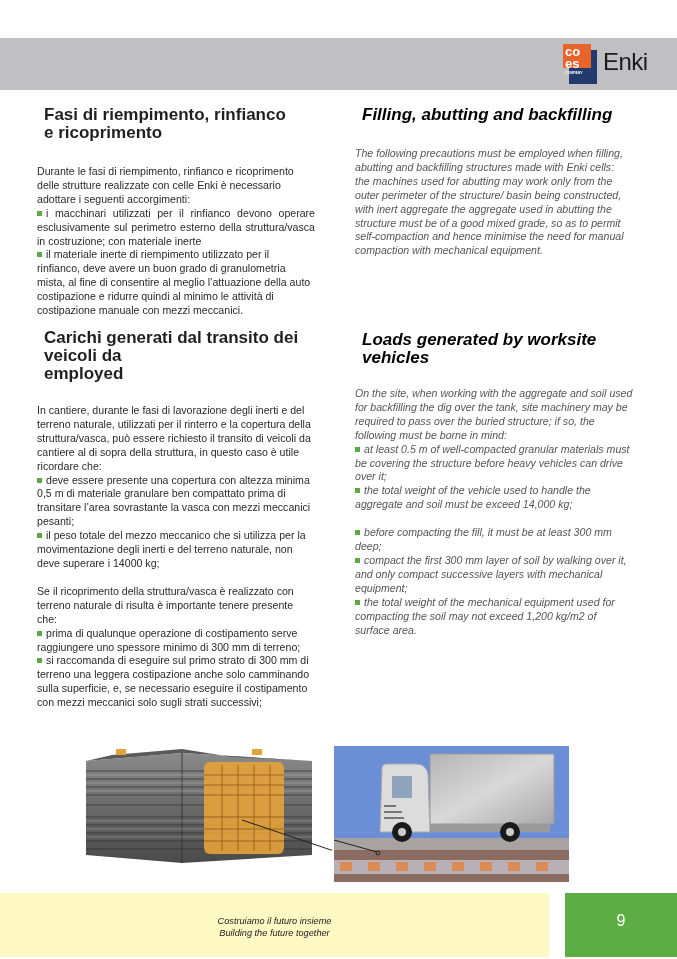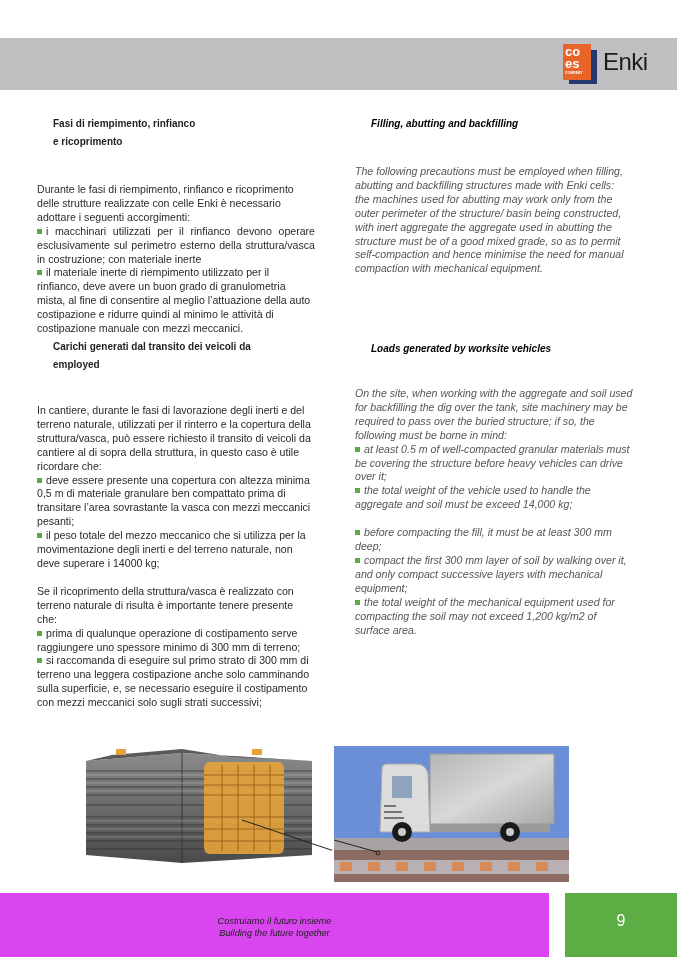--- a/index.html
+++ b/index.html
@@ -1,39 +1,39 @@
 <!DOCTYPE html>
 <html><head>
 <meta charset="utf-8">
 <style>
   html,body{margin:0;padding:0;background:#fff;}
   body{width:677px;height:959px;position:relative;overflow:hidden;font-family:"Liberation Sans",sans-serif;color:#2a2a2a;}
   .header-bar{position:absolute;left:0;top:38px;width:677px;height:52px;background:#c0c0c2;}
   .logo{position:absolute;left:563px;top:44px;width:100px;height:40px;}
-  .logo-box{position:absolute;left:0;top:0;width:28px;height:36px;background:#e8642a;}
+  .logo-box{position:absolute;left:0;top:0;width:28px;height:24px;background:#e8642a;}
   .logo-shadow{position:absolute;left:6px;top:6px;width:28px;height:34px;background:#243a6e;}
   .logo-co,.logo-es{position:absolute;left:2px;font:bold 13px/11px "Liberation Sans",sans-serif;color:#fff;letter-spacing:0;}
   .logo-co{top:2px;}
   .logo-es{top:14px;}
   .logo-sub{position:absolute;left:2px;top:27px;font:bold 3.5px/4px "Liberation Sans",sans-serif;color:#fff;}
   .logo-text{position:absolute;left:40px;top:4px;font:24px/28px "Liberation Sans",sans-serif;color:#1c1c1c;letter-spacing:-0.5px;}
 
   .col{position:absolute;width:278px;}
   .col-left{left:37px;}
   .col-right{left:355px;color:#555;font-style:italic;}
-  h2{margin:16px;font-size:10px;line-height:18px;font-weight:bold;color:#1f1f1f;}
+  h2{margin:7px;font-size:17px;line-height:18px;font-weight:bold;color:#1f1f1f;}
   .col-right h2{color:#000000;font-style:italic;}
   p{margin:0;font-size:10.6px;line-height:13.9px;}
   .just{text-align:justify;}
   .bullet{display:inline-block;width:5px;height:5px;background:#5aa943;margin-right:4px;vertical-align:1px;}
 
   .fig-left{position:absolute;left:82px;top:745px;width:250px;height:118px;}
   .fig-right{position:absolute;left:334px;top:746px;width:250px;height:136px;}
 
-  .footer-bar{position:absolute;left:0;top:893px;width:549px;height:64px;background:#d946ef;}
+  .footer-bar{position:absolute;left:0;top:893px;width:549px;height:64px;background:#fef9c3;}
   .footer-text{position:absolute;left:0;top:22px;width:549px;text-align:center;font-style:italic;font-size:9.2px;line-height:12px;color:#222;}
   .page-box{position:absolute;left:565px;top:893px;width:112px;height:64px;background:#5cad44;}
   .page-num{position:absolute;left:0;top:19px;width:112px;text-align:center;font-size:16px;color:#fff;}
 </style>
 </head>
 <body>
 
 <div class="header-bar"></div>
 <div class="logo">
   <div class="logo-shadow"></div>

